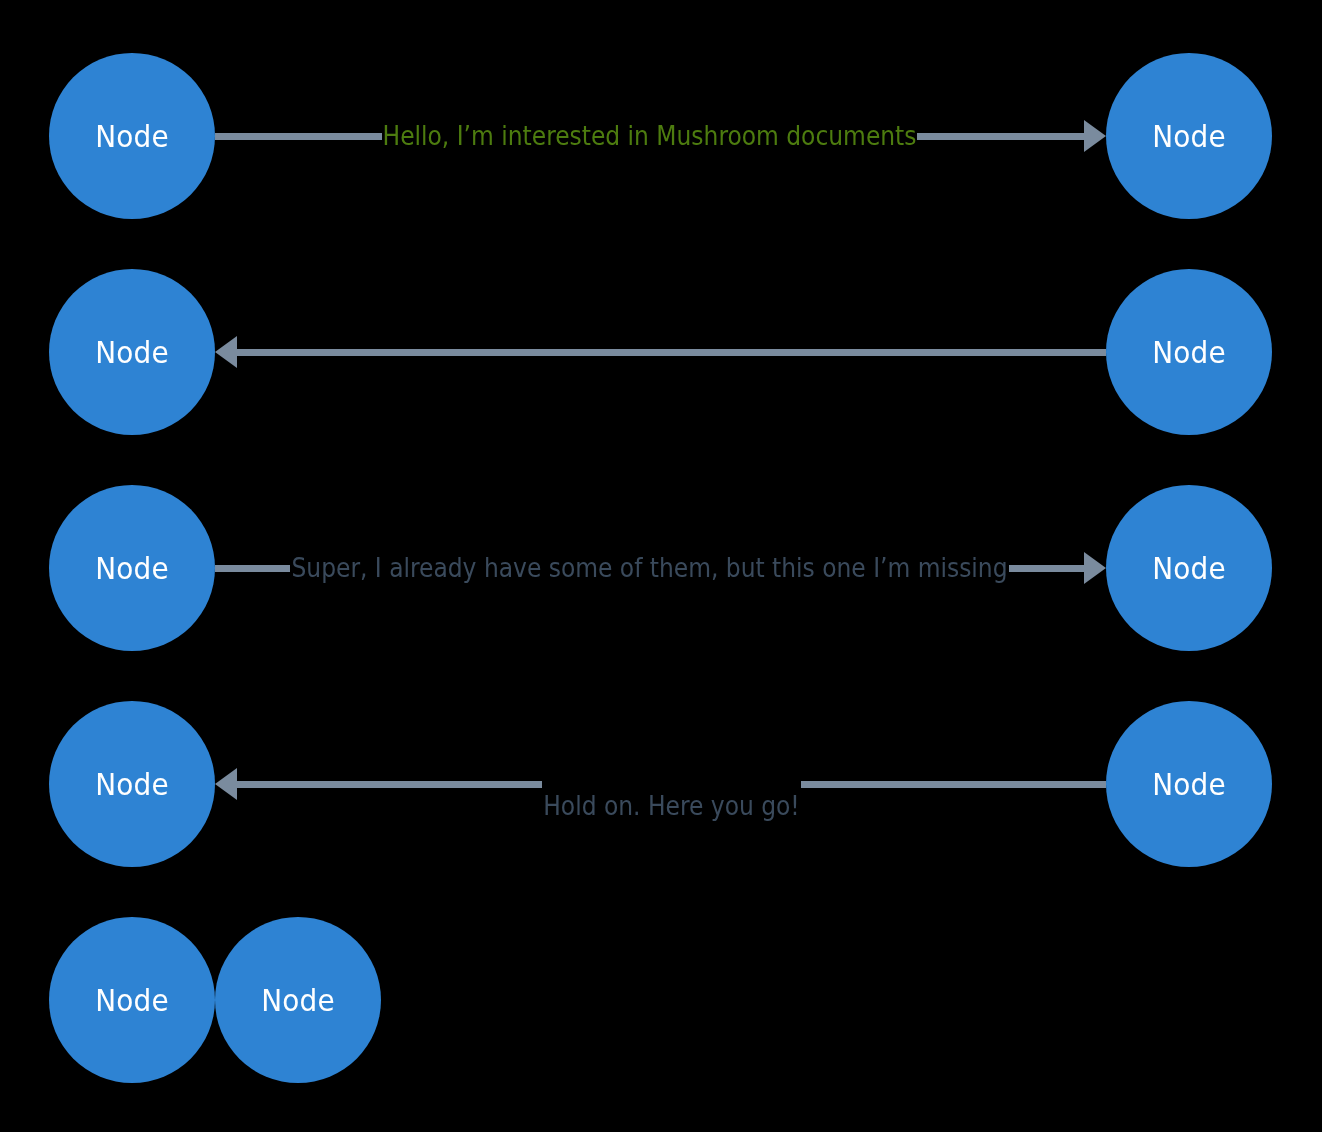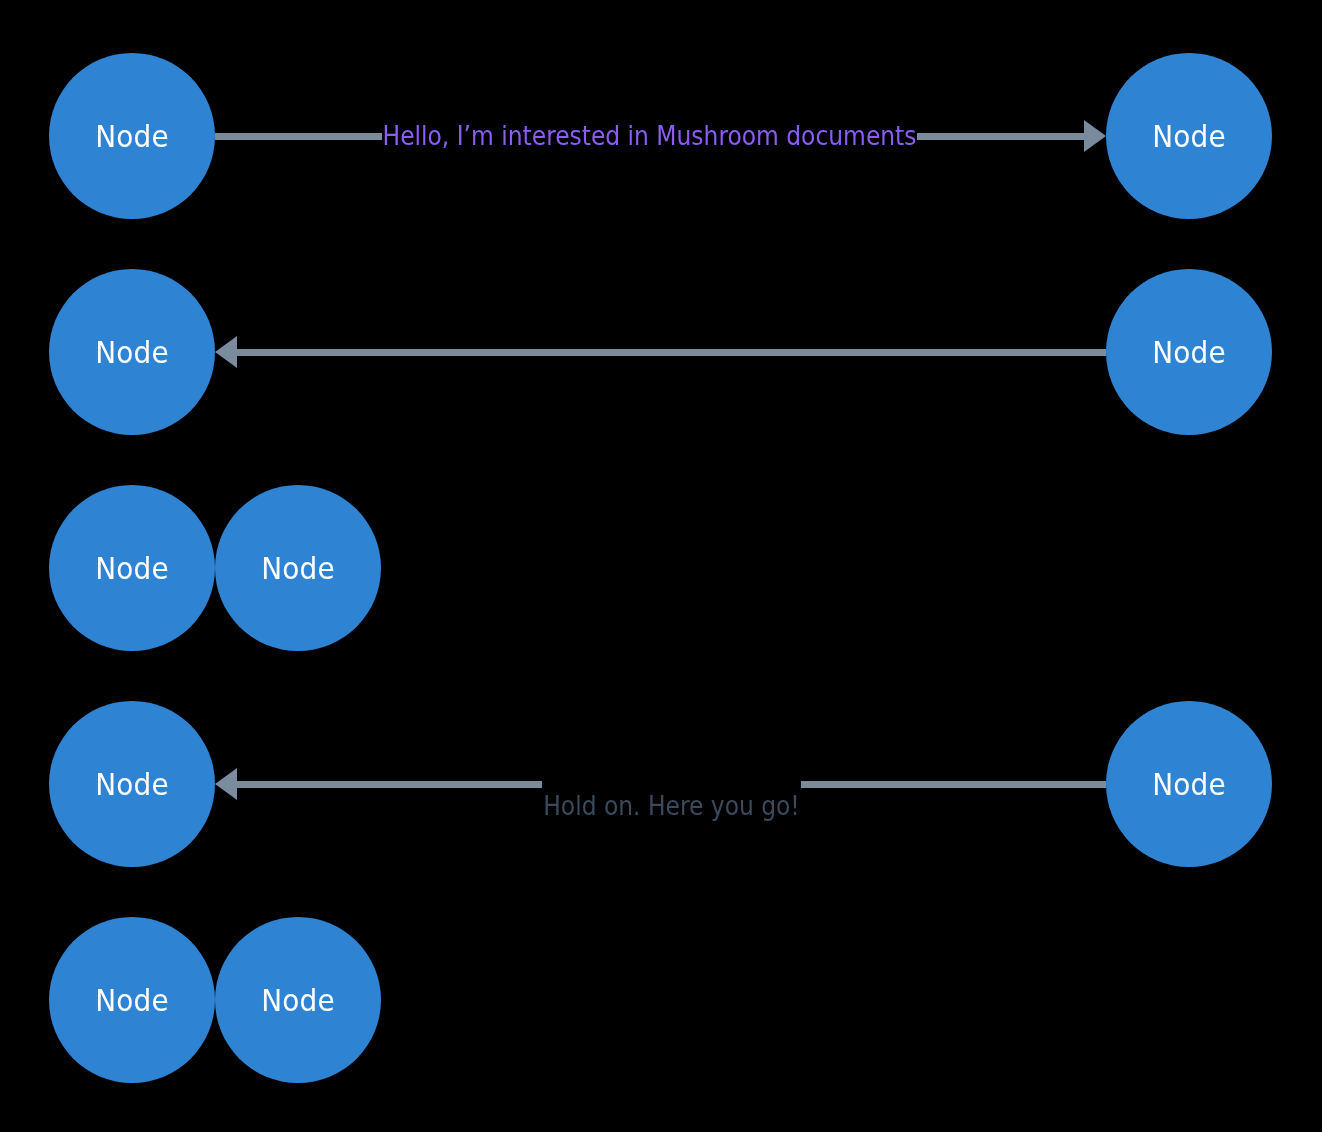--- a/index.html
+++ b/index.html
@@ -106,21 +106,21 @@
 
 <div id="diagram" style="background: rgb(0, 0, 0);">
 
   <div class="edge-row" style="top:49px;">
     <div class="node node-left" style="background: rgb(46, 131, 211);">
       <span class="node-label" style="color: rgb(255, 255, 255);">Node</span>
     </div>
     <div class="connector">
 
       <span class="edge-line" style="background: rgb(122, 139, 158);"></span>
-      <span class="edge-label" style="color: #8b5cf6;">Hello, I’m interested in Mushroom documents</span>
+      <span class="edge-label" style="color: #4d7c0f;">Hello, I’m interested in Mushroom documents</span>
       <span class="edge-line" style="background: rgb(122, 139, 158);"></span>
       <span class="arrow-head right" style="border-left-color: rgb(122, 139, 158);"></span>
     </div>
     <div class="node node-right" style="background: rgb(46, 131, 211);">
       <span class="node-label" style="color: rgb(255, 255, 255);">Node</span>
     </div>
   </div>
 
   <div class="edge-row" style="top:265px;">
     <div class="node node-left" style="background: rgb(46, 131, 211);">
@@ -133,20 +133,27 @@
 
     </div>
     <div class="node node-right" style="background: rgb(46, 131, 211);">
       <span class="node-label" style="color: rgb(255, 255, 255);">Node</span>
     </div>
   </div>
 
   <div class="edge-row" style="top:481px;">
     <div class="node node-left" style="background: rgb(46, 131, 211);">
       <span class="node-label" style="color: rgb(255, 255, 255);">Node</span>
+    </div>
+    <div class="connector">
+
+      <span class="edge-line" style="background: rgb(122, 139, 158);"></span>
+      <span class="edge-label" style="color: rgb(58, 74, 92);">Super, I already have some of them, but this one I’m missing</span>
+      <span class="edge-line" style="background: rgb(122, 139, 158);"></span>
+      <span class="arrow-head right" style="border-left-color: rgb(122, 139, 158);"></span>
     </div>
     <div class="node node-right" style="background: rgb(46, 131, 211);">
       <span class="node-label" style="color: rgb(255, 255, 255);">Node</span>
     </div>
   </div>
 
   <div class="edge-row" style="top:697px;">
     <div class="node node-left" style="background: rgb(46, 131, 211);">
       <span class="node-label" style="color: rgb(255, 255, 255);">Node</span>
     </div>

